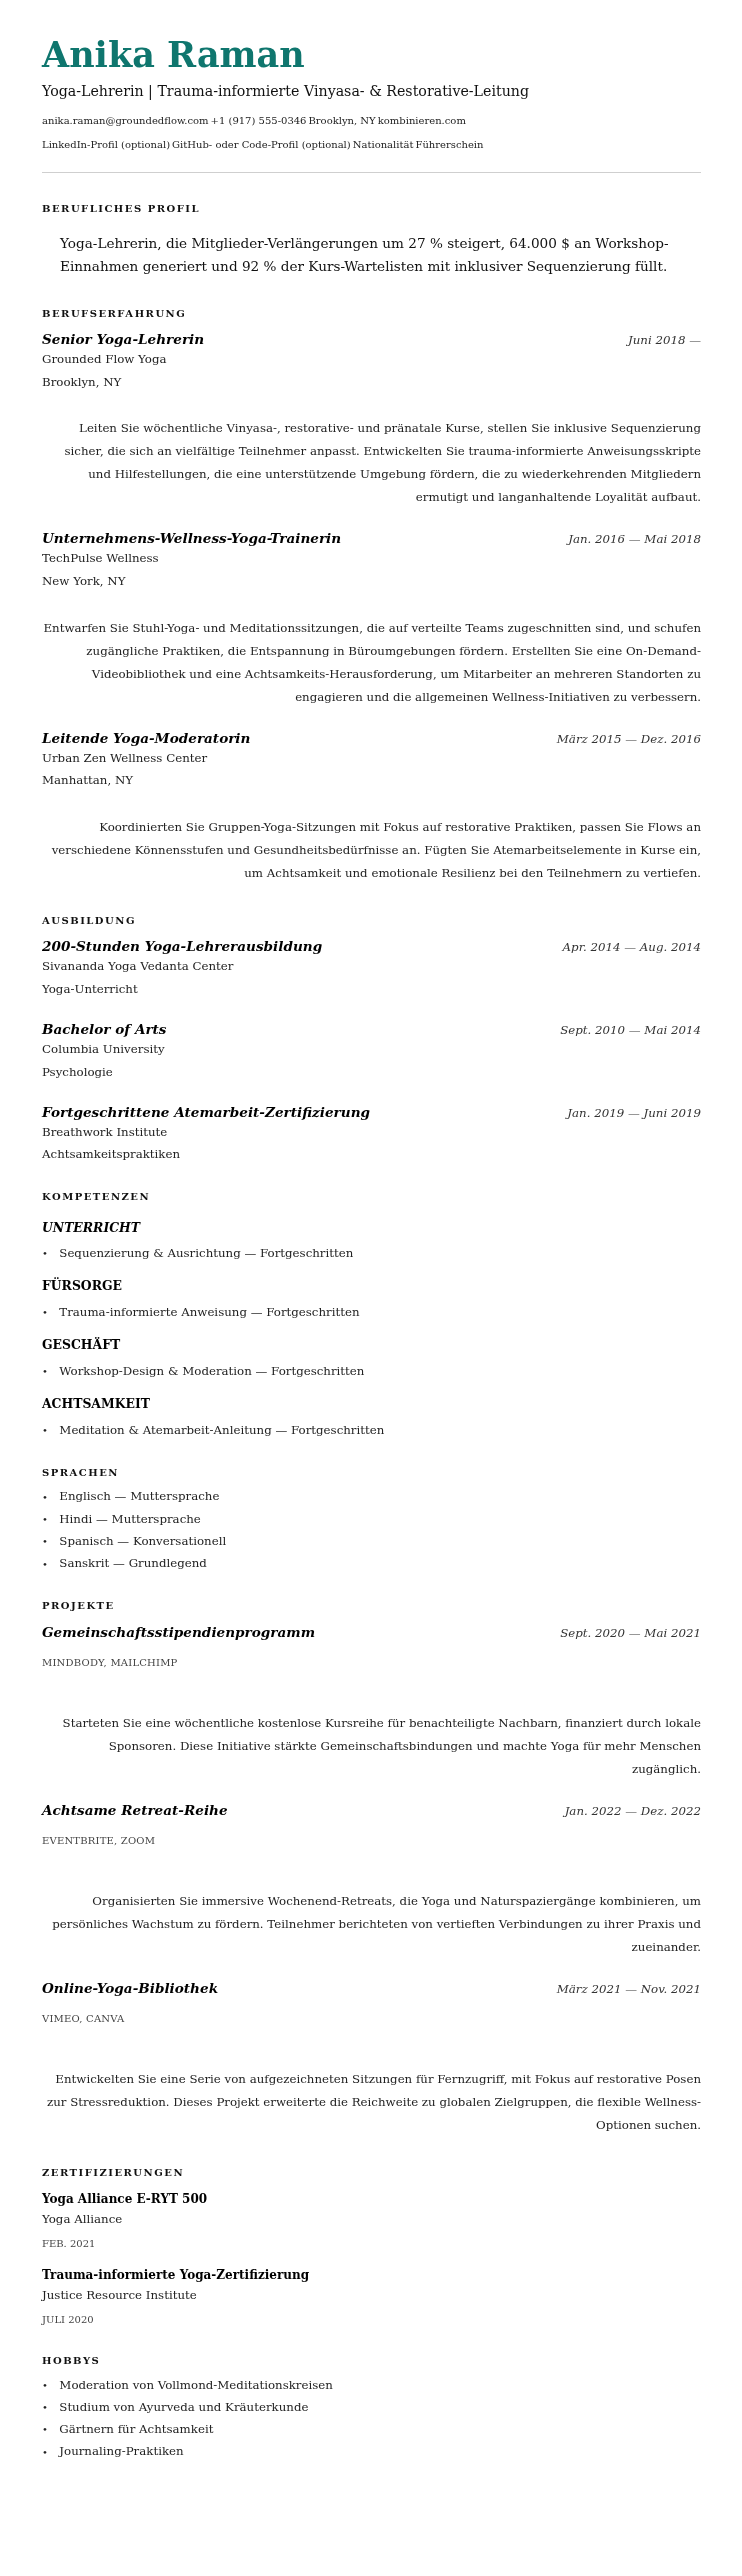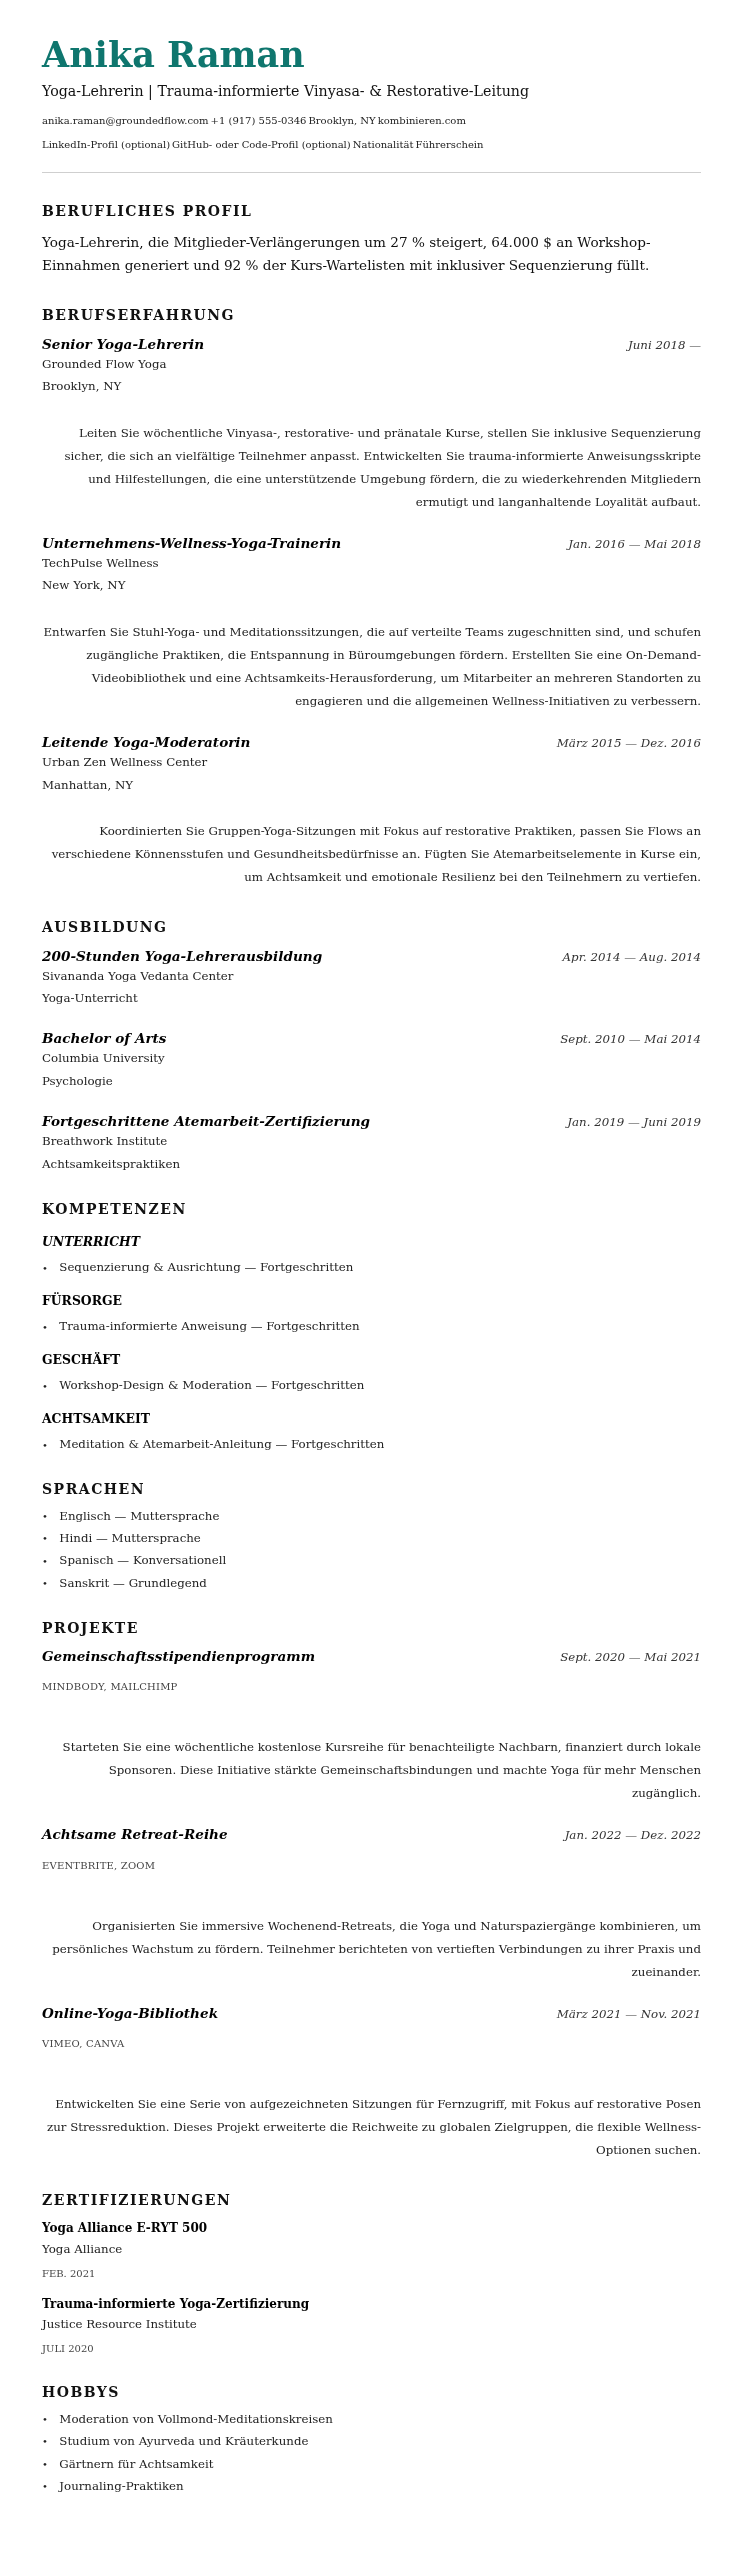--- a/index.html
+++ b/index.html
@@ -9,22 +9,22 @@
     width: 743px;
   }
   .page { padding: 36px 42px 37px 42px; }
   .name { font-size: 35px; font-weight: bold; margin: 0; line-height: 1.1; color: #0f766e; }
   .headline { font-size: 14.2px; margin: 8.7px 0 0 0; color: #111; }
   .contact-row { display: flex; flex-wrap: wrap; gap: 0 2px; font-size: 10px; color: #222; margin-top: 16px; text-align: right; }
   .contact-row.second { margin-top: 12.4px; }
   .divider { border: none; border-top: 1.2px solid #cfcfcf; margin: 22px 0 0 0; }
 
   .section { margin-top: 30px; }
-  .section-title { font-size: 14px; font-weight: bold; letter-spacing: 1.5px; text-transform: uppercase; margin: 0 0 12.4px 0; color: #111; }
-  .summary { font-size: 13.6px; line-height: 1.7; margin: 0; color: #111; }
+  .section-title { font-size: 10px; font-weight: bold; letter-spacing: 1.5px; text-transform: uppercase; margin: 0 0 12.4px 0; color: #111; }
+  .summary { font-size: 13.6px; line-height: 1.7; margin: 18px; color: #111; }
 
   .entry { margin-top: 12.4px; }
   .entry + .entry { margin-top: 21px; }
   .entry-head { display: flex; justify-content: space-between; align-items: baseline; font-style: italic; }
   .entry-title { font-size: 13.6px; font-weight: bold; color: #000; }
   .entry-date { font-size: 11.8px; color: #333; }
   .entry-org { font-size: 11.8px; color: #222; margin-top: 5px; }
   .entry-loc { font-size: 11.8px; color: #222; margin-top: 8.7px; }
   .entry-desc { font-size: 11.8px; line-height: 1.95; color: #222; margin: 28.5px 0 0 0; text-align: right; }
   .entry-tags { font-size: 10px; color: #444; text-transform: uppercase; margin-top: 17.3px; letter-spacing: 0.2px; }

